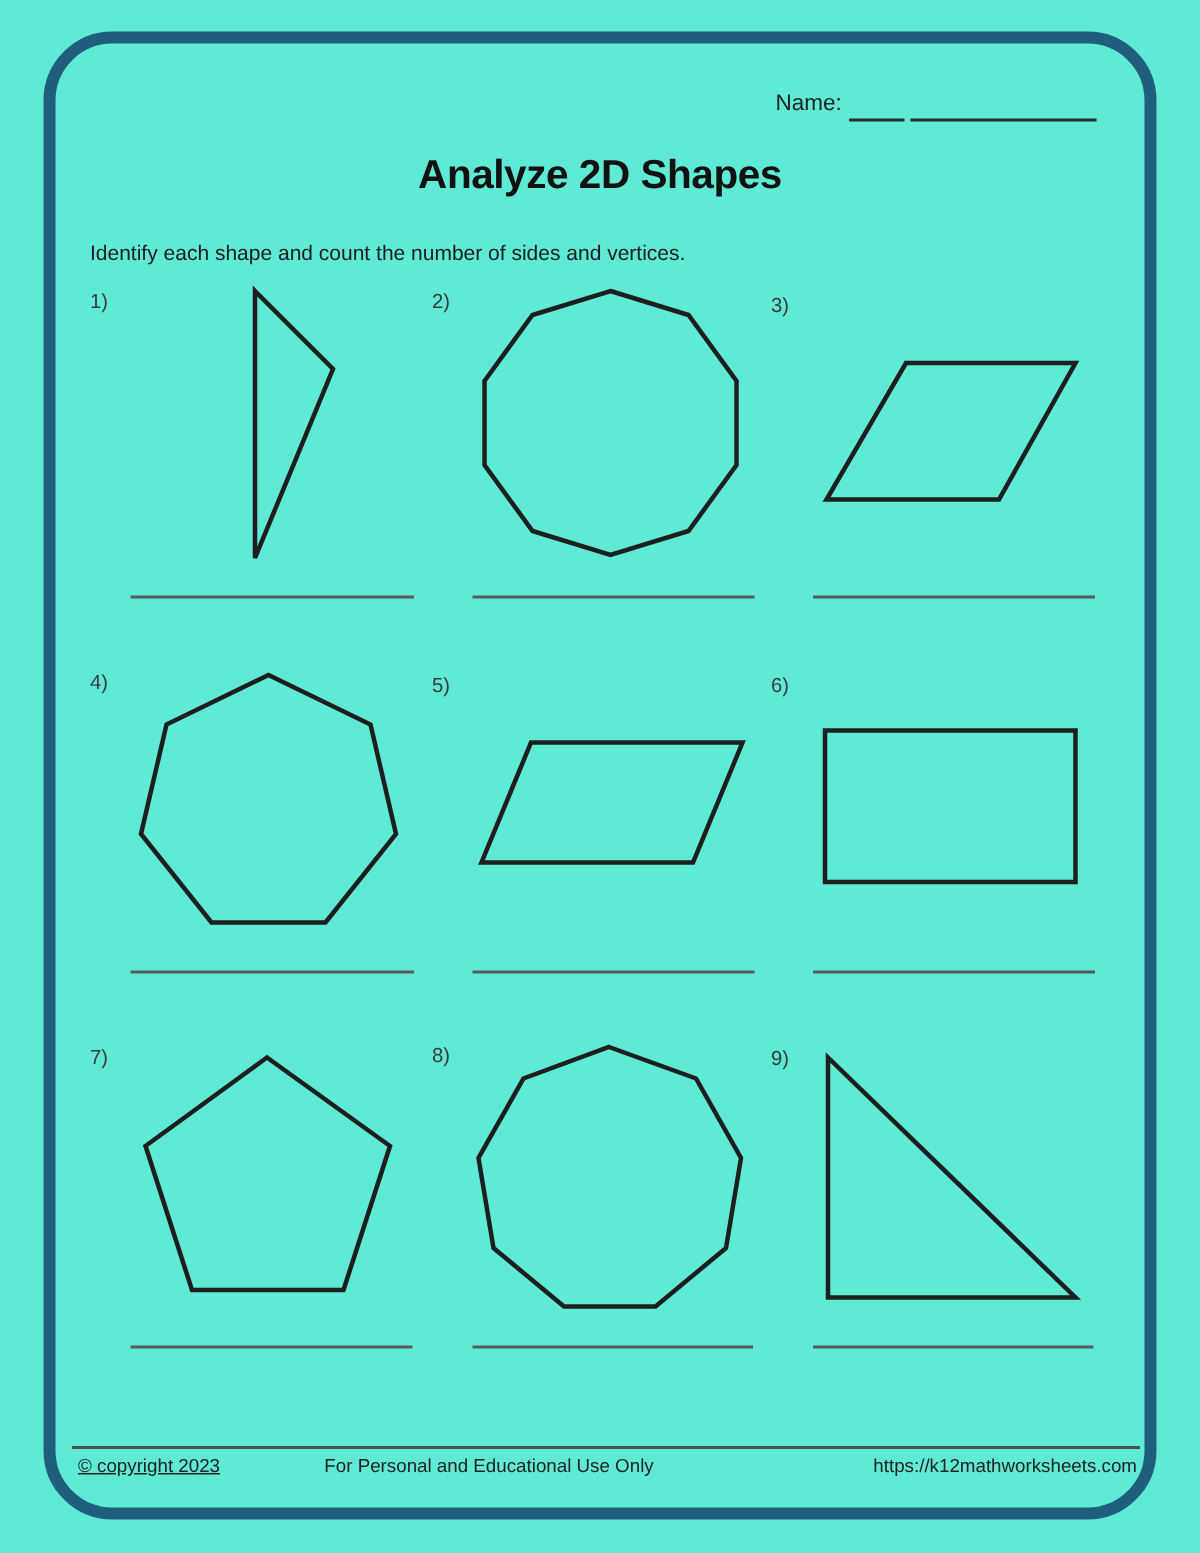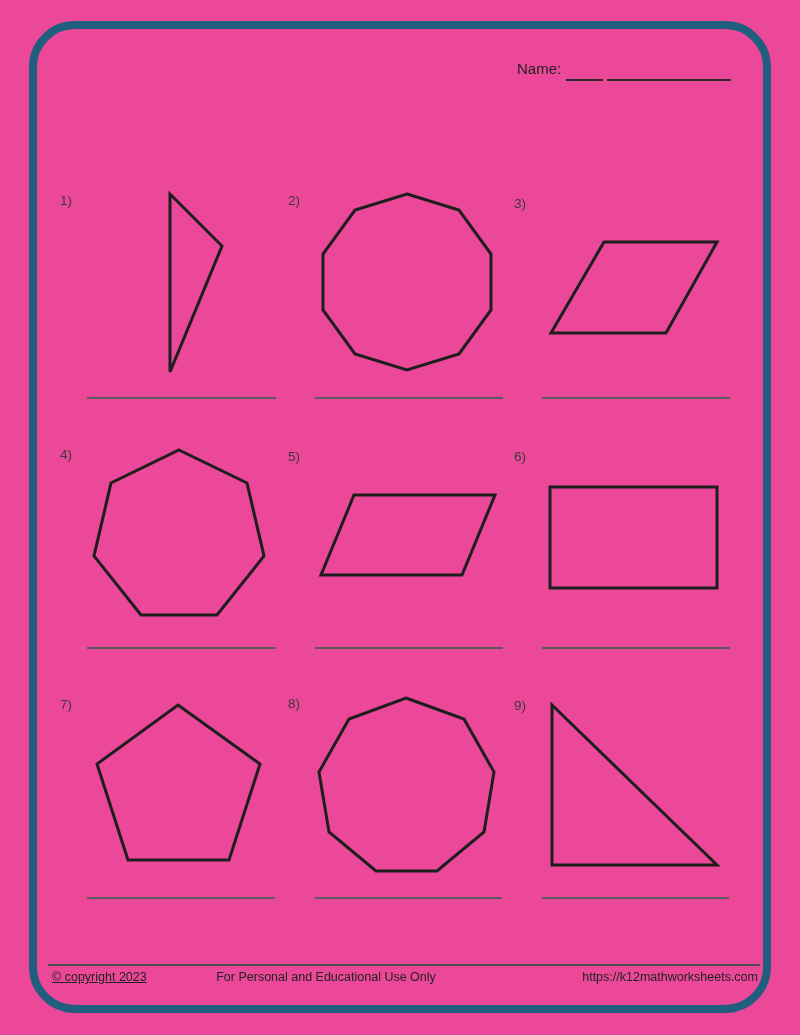--- a/index.html
+++ b/index.html
@@ -1,17 +1,17 @@
 <!DOCTYPE html>
 <html><head>
 <meta charset="utf-8">
 <style>
   html,body{margin:0;padding:0;background:#ffffff;}
   body{font-family:"Liberation Sans", sans-serif;color:#1c1c1c;}
-  .sheet{position:relative;width:800px;height:1035px;background:#ec4899;overflow:hidden;}
+  .sheet{position:relative;width:800px;height:1035px;background:#5eead4;overflow:hidden;}
 
   
   .frame{
     position:absolute;left:29px;top:21px;width:742px;height:992px;
     box-sizing:border-box;border:8px solid #1f5e7d;border-radius:46px;
   }
 
   
   .name-label{position:absolute;left:517px;top:60px;font-size:15px;color:#222;}
   .name-underline-1{position:absolute;left:566px;top:79px;width:37px;height:2px;background:#2a2a2a;}
@@ -40,20 +40,22 @@
 <body>
 
 <div class="sheet">
 
   <div class="frame"></div>
 
   <span class="name-label">Name:</span>
   <div class="name-underline-1"></div>
   <div class="name-underline-2"></div>
 
+  <div class="page-title">Analyze 2D Shapes</div>
+  <div class="instruction">Identify each shape and count the number of sides and vertices.</div>
 
   <svg class="shapes-layer" viewBox="0 0 800 1035">
     <polygon points="170,194 222,246 170,372"></polygon>
     <polygon points="407,194 459,210 491,254 491,310 459,354 407,370 355,354 323,310 323,254 355,210"></polygon>
     <polygon points="604,242 717,242 666,333 551,333"></polygon>
     <polygon points="179,450 247,483 264,556 217,615 141,615 94,556 111,483"></polygon>
     <polygon points="354,495 495,495 462,575 321,575"></polygon>
     <polygon points="550,487 717,487 717,588 550,588"></polygon>
     <polygon points="178,705 260,764 229,860 128,860 97,764"></polygon>
     <polygon points="406,698 464,719 494,772 484,832 437,871 376,871 329,832 319,772 349,719"></polygon>

